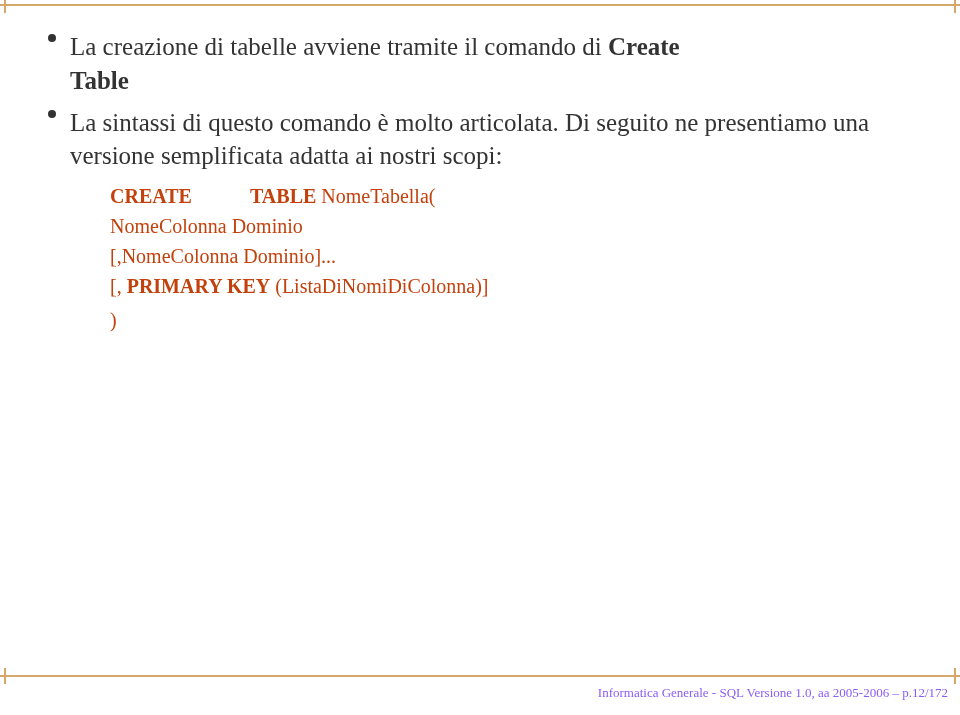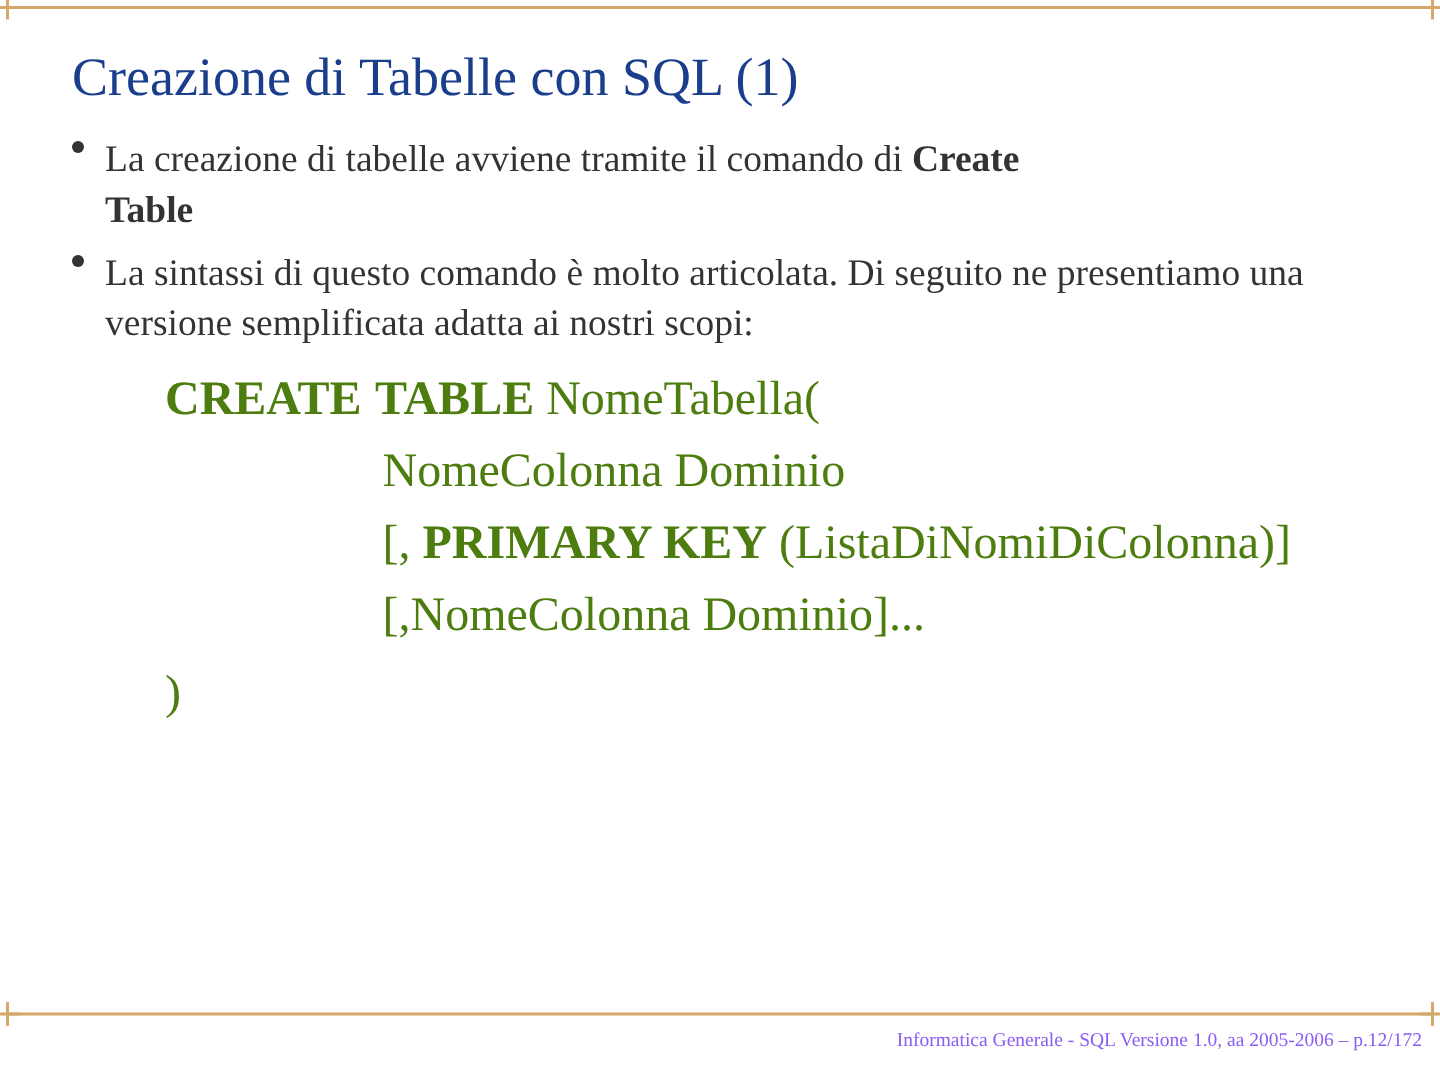--- a/index.html
+++ b/index.html
@@ -87,31 +87,30 @@
       line-height: 1.35;
     }
     .bold {
       font-weight: bold;
     }
     .indent-block {
       margin-left: 62px;
       margin-top: 2px;
     }
     .code-line {
-      color: #4d7c0f;
-      font-size: 32px;
+      color: #c2410c;
+      font-size: 20px;
       line-height: 1.5;
     }
     .create-label {
       display: inline-block;
       width: 140px;
       font-weight: bold;
     }
     .code-indent {
-      margin-left: 145px;
     }
     .paren-line {
       margin-left: 0;
       margin-top: 4px;
     }
     .dove-line {
       margin-left: 145px;
       margin-top: 10px;
     }
     .footer {
@@ -126,41 +125,40 @@
 <body>
 
 <div class="border-line border-top"></div>
 <div class="border-line border-bottom"></div>
 <div class="cross cross-tl"></div>
 <div class="cross cross-tr"></div>
 <div class="cross cross-bl"></div>
 <div class="cross cross-br"></div>
 
 <div class="content">
-  <h1 class="title">Creazione di Tabelle con SQL (1)</h1>
 
   <div class="bullet-item">
     <div class="bullet"></div>
     <div class="bullet-text">
       <span>La creazione di tabelle avviene tramite il comando di </span><span class="bold">Create</span><br>
       <span class="bold">Table</span>
     </div>
   </div>
 
   <div class="bullet-item">
     <div class="bullet"></div>
     <div class="bullet-text">La sintassi di questo comando è molto articolata. Di seguito ne presentiamo una versione semplificata adatta ai nostri scopi:</div>
   </div>
 
   <div class="indent-block">
     <div class="code-line">
       <span class="create-label">CREATE</span><span class="bold">TABLE</span><span> NomeTabella(</span>
     </div>
     <div class="code-line code-indent">NomeColonna Dominio</div>
+    <div class="code-line code-indent">[,NomeColonna Dominio]...</div>
     <div class="code-line code-indent">
       <span>[, </span><span class="bold">PRIMARY KEY</span><span> (ListaDiNomiDiColonna)]</span>
     </div>
-    <div class="code-line code-indent">[,NomeColonna Dominio]...</div>
     <div class="code-line paren-line">)</div>
   </div>
 </div>
 
 <div class="footer">Informatica Generale - SQL Versione 1.0, aa 2005-2006 – p.12/172</div>
 
 </body></html>

